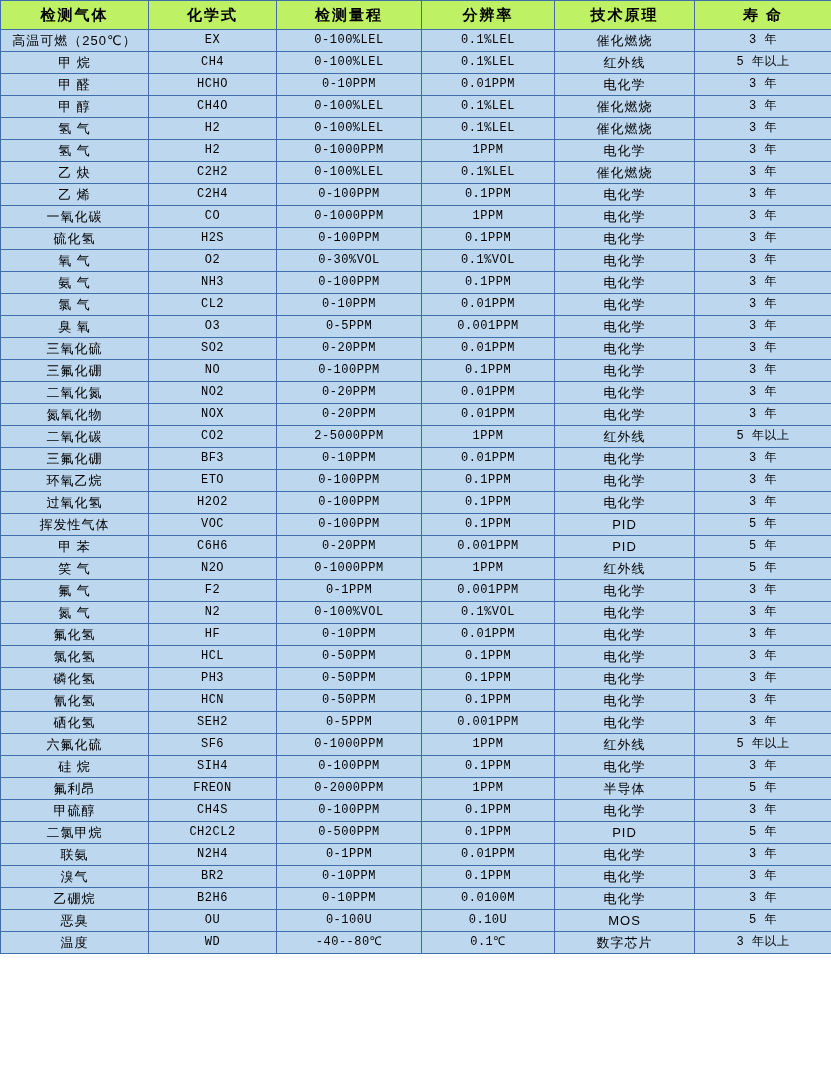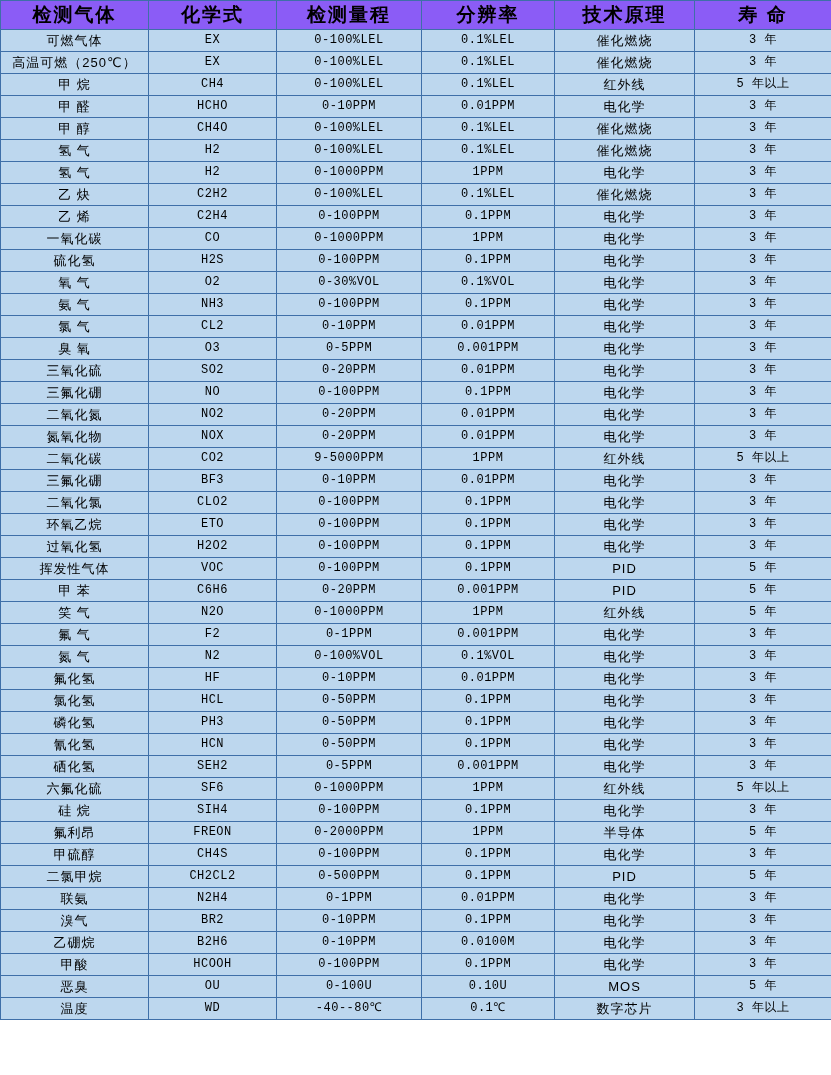--- a/index.html
+++ b/index.html
@@ -26,23 +26,23 @@
   #gas-table th,
   #gas-table td {
     border: 1px solid #3f6fa8;
     text-align: center;
     vertical-align: middle;
     color: #000000;
     white-space: nowrap;
     overflow: hidden;
   }
   #gas-table th {
-    background: #8b5cf6;
+    background: #bef264;
     height: 26px;
-    font-size: 19px;
+    font-size: 15px;
     font-weight: bold;
     letter-spacing: 2px;
   }
   #gas-table td {
     background: #bdd7ee;
     height: 21px;
     font-size: 13px;
     line-height: 21px;
     padding: 0;
   }
@@ -72,28 +72,20 @@
       <th>检测气体</th>
       <th>化学式</th>
       <th>检测量程</th>
       <th>分辨率</th>
       <th>技术原理</th>
       <th>寿 命</th>
     </tr>
   </thead>
   <tbody id="table-body">
       <tr>
-        <td class="name">可燃气体</td>
-        <td class="mono">EX</td>
-        <td class="mono">0-100%LEL</td>
-        <td class="mono">0.1%LEL</td>
-        <td class="name">催化燃烧</td>
-        <td class="mono">3 年</td>
-      </tr>
-      <tr>
         <td class="name">高温可燃（250℃）</td>
         <td class="mono">EX</td>
         <td class="mono">0-100%LEL</td>
         <td class="mono">0.1%LEL</td>
         <td class="name">催化燃烧</td>
         <td class="mono">3 年</td>
       </tr>
       <tr>
         <td class="name">甲 烷</td>
         <td class="mono">CH4</td>
@@ -226,38 +218,30 @@
         <td class="name">氮氧化物</td>
         <td class="mono">NOX</td>
         <td class="mono">0-20PPM</td>
         <td class="mono">0.01PPM</td>
         <td class="name">电化学</td>
         <td class="mono">3 年</td>
       </tr>
       <tr>
         <td class="name">二氧化碳</td>
         <td class="mono">CO2</td>
-        <td class="mono">9-5000PPM</td>
+        <td class="mono">2-5000PPM</td>
         <td class="mono">1PPM</td>
         <td class="name">红外线</td>
         <td class="mono">5 年以上</td>
       </tr>
       <tr>
         <td class="name">三氟化硼</td>
         <td class="mono">BF3</td>
         <td class="mono">0-10PPM</td>
         <td class="mono">0.01PPM</td>
-        <td class="name">电化学</td>
-        <td class="mono">3 年</td>
-      </tr>
-      <tr>
-        <td class="name">二氧化氯</td>
-        <td class="mono">CLO2</td>
-        <td class="mono">0-100PPM</td>
-        <td class="mono">0.1PPM</td>
         <td class="name">电化学</td>
         <td class="mono">3 年</td>
       </tr>
       <tr>
         <td class="name">环氧乙烷</td>
         <td class="mono">ETO</td>
         <td class="mono">0-100PPM</td>
         <td class="mono">0.1PPM</td>
         <td class="name">电化学</td>
         <td class="mono">3 年</td>
@@ -404,28 +388,20 @@
         <td class="mono">0-10PPM</td>
         <td class="mono">0.1PPM</td>
         <td class="name">电化学</td>
         <td class="mono">3 年</td>
       </tr>
       <tr>
         <td class="name">乙硼烷</td>
         <td class="mono">B2H6</td>
         <td class="mono">0-10PPM</td>
         <td class="mono">0.0100M</td>
-        <td class="name">电化学</td>
-        <td class="mono">3 年</td>
-      </tr>
-      <tr>
-        <td class="name">甲酸</td>
-        <td class="mono">HCOOH</td>
-        <td class="mono">0-100PPM</td>
-        <td class="mono">0.1PPM</td>
         <td class="name">电化学</td>
         <td class="mono">3 年</td>
       </tr>
       <tr>
         <td class="name">恶臭</td>
         <td class="mono">OU</td>
         <td class="mono">0-100U</td>
         <td class="mono">0.10U</td>
         <td class="name">MOS</td>
         <td class="mono">5 年</td>

